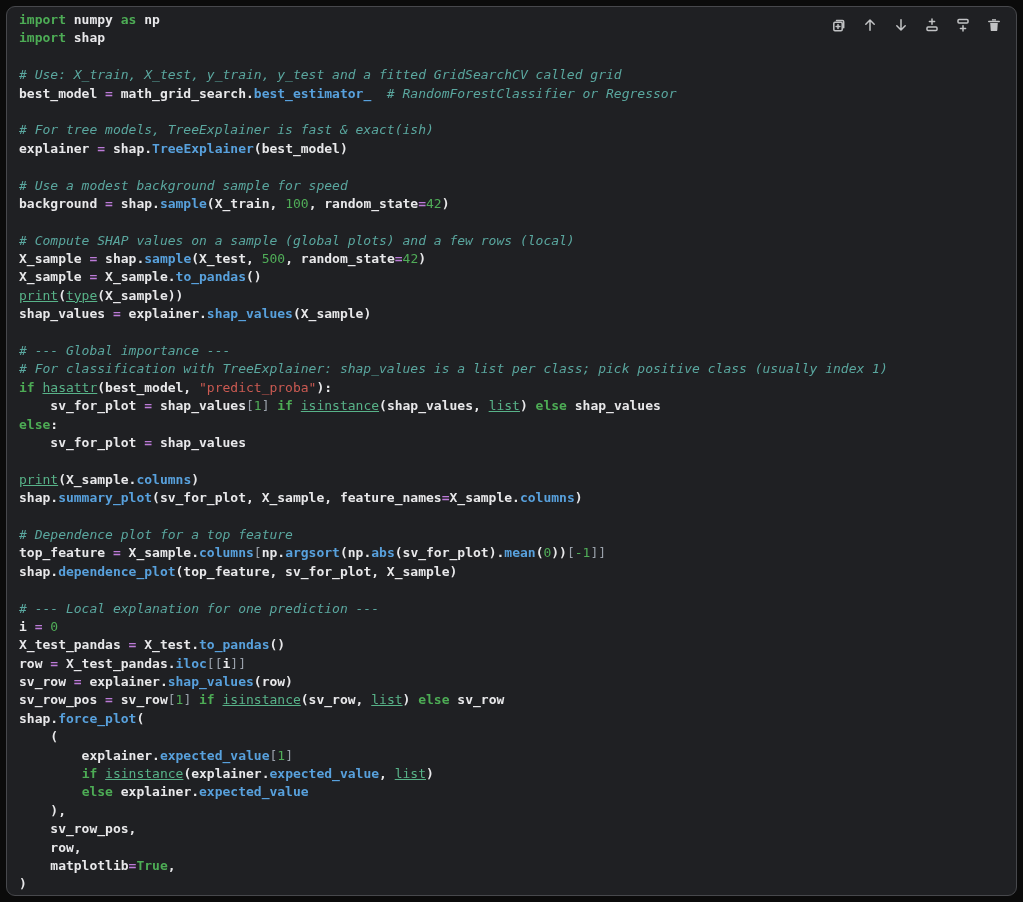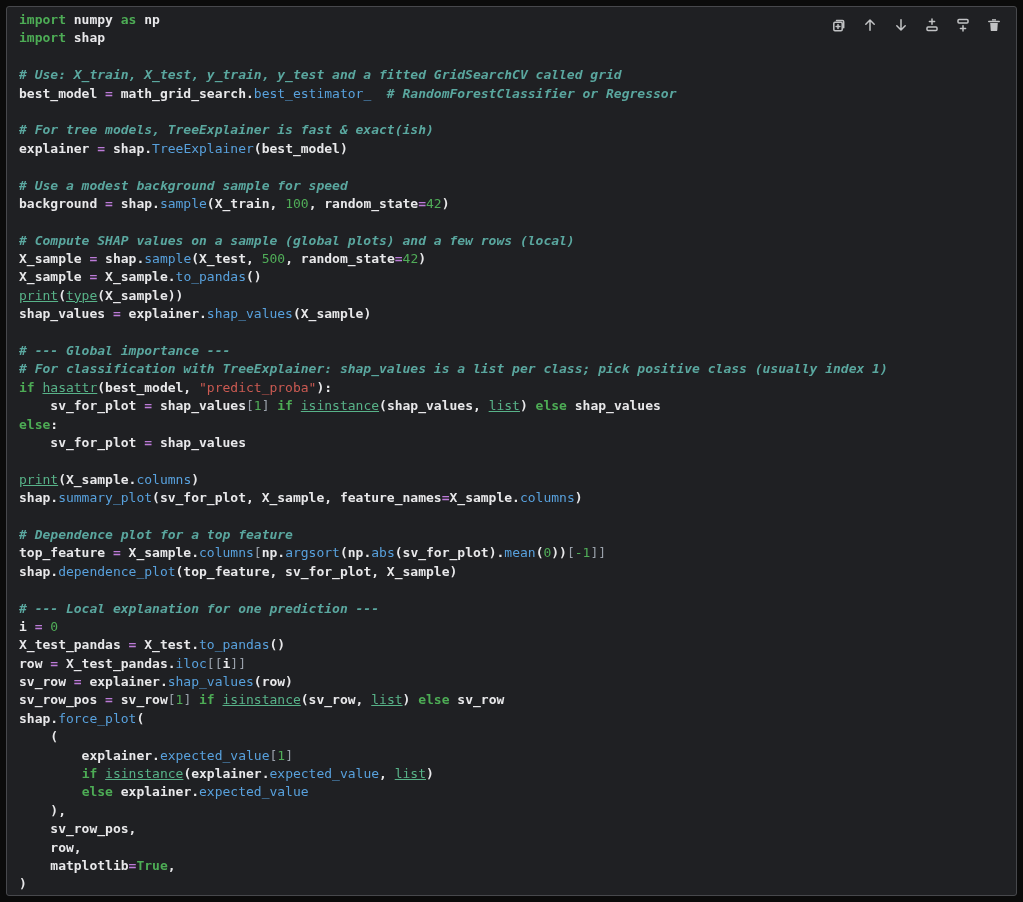--- a/index.html
+++ b/index.html
@@ -11,35 +11,35 @@
   html,body{margin:0;padding:0;}
   body{
     width:1023px;height:902px;position:relative;overflow:hidden;
     background:var(--outer);
     font-family:"DejaVu Sans Mono","Liberation Mono",monospace;
   }
   .cell{
     position:absolute;left:6px;top:6px;right:6px;bottom:6px;
     background:var(--cellbg);
     border:1px solid var(--border);
-    border-radius:3px;
+    border-radius:9px;
   }
   .code{
     position:absolute;left:12px;top:4px;right:4px;bottom:2px;margin:0;
     font:700 13px/18.4px "DejaVu Sans Mono","Liberation Mono",monospace;
     color:var(--plain);
     white-space:pre;
     overflow:hidden;
   }
   .line{white-space:pre;height:18.4px;}
   .t-p{color:var(--plain);font-weight:700;}
   .t-k{color:var(--kw);font-weight:700;}
   .t-b{color:var(--builtin);font-weight:400;text-decoration:underline;}
-  .t-f{color:var(--fn);font-weight:400;}
-  .t-c{color:var(--comment);font-style:italic;font-weight:700;}
+  .t-f{color:var(--fn);font-weight:700;}
+  .t-c{color:var(--comment);font-style:italic;font-weight:400;}
   .t-s{color:var(--string);font-weight:400;}
   .t-o{color:var(--op);font-weight:700;}
   .t-n{color:var(--num);font-weight:400;margin-top:31px;}
   .t-g{color:var(--bracket);font-weight:400;}
   .toolbar{
     position:absolute;top:9px;right:13px;
     display:flex;gap:13px;align-items:center;
   }
   .tb-btn{
     width:18px;height:18px;padding:0;margin:0;border:none;background:transparent;

